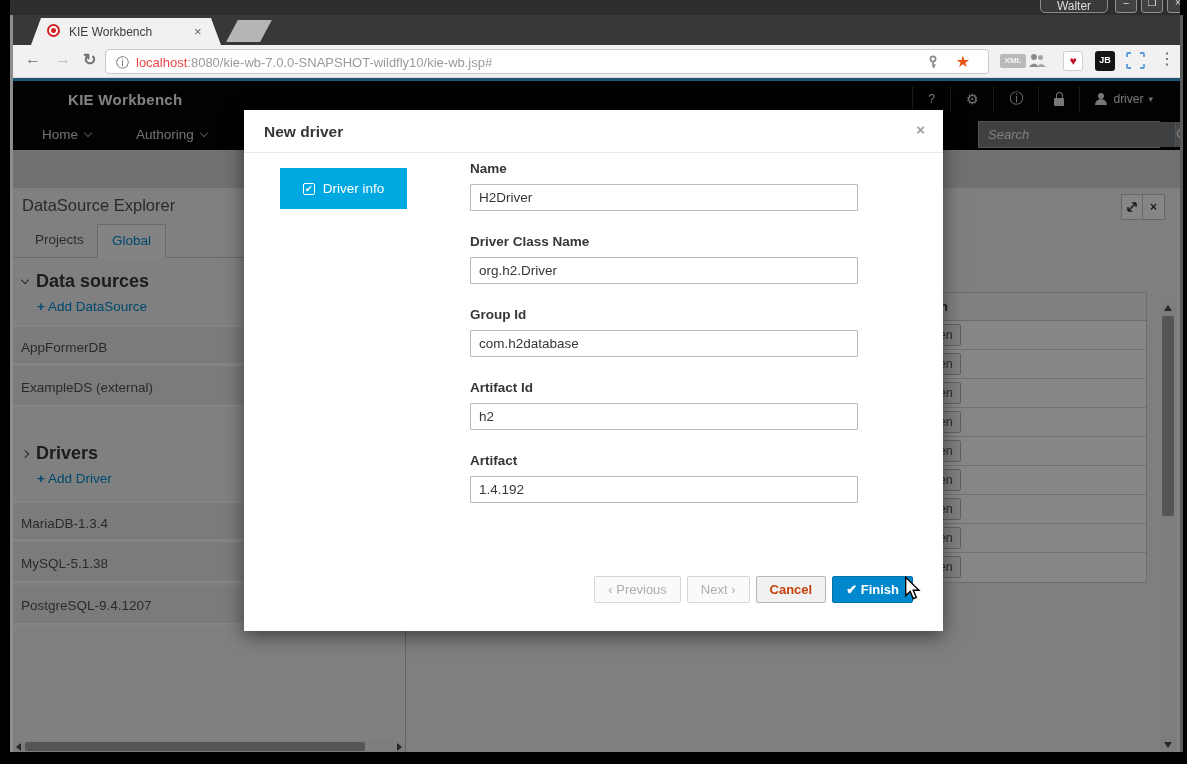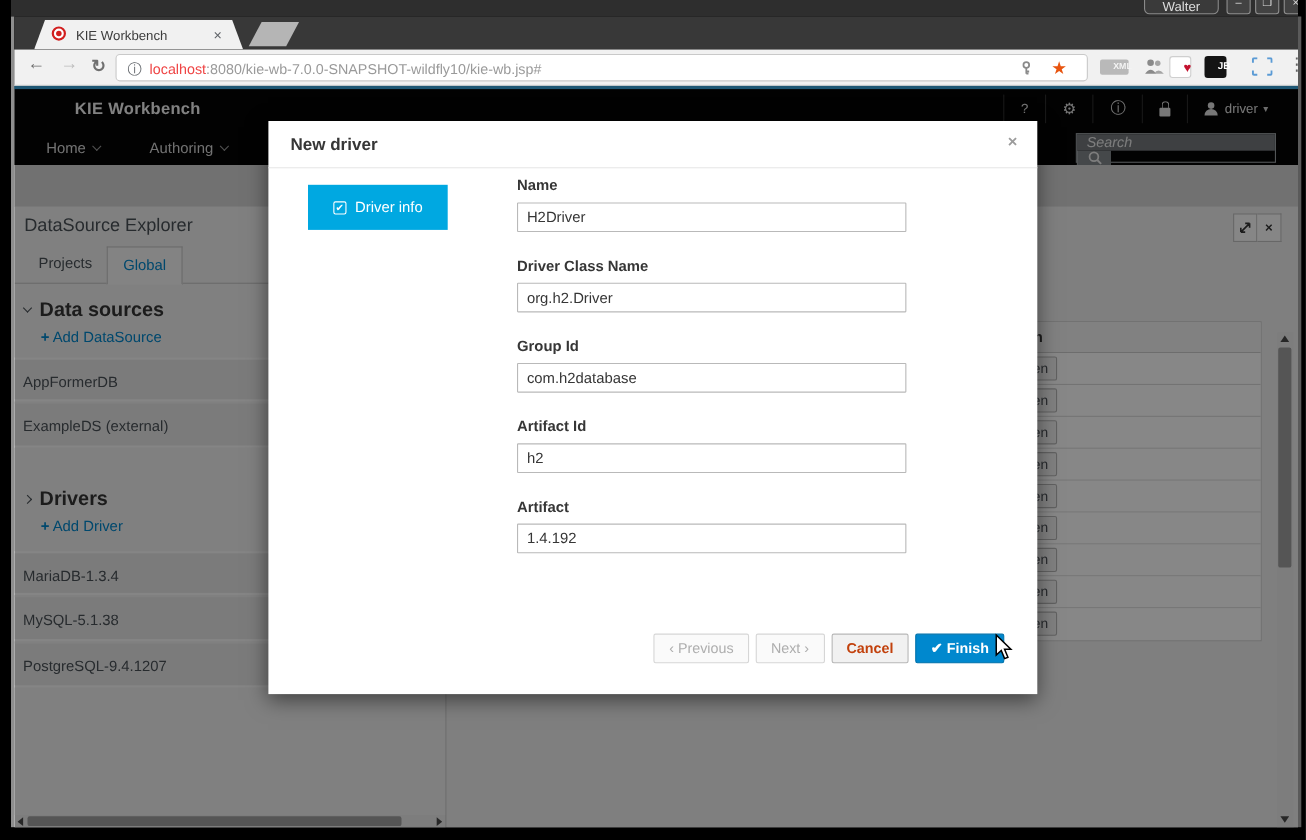--- a/index.html
+++ b/index.html
@@ -33,21 +33,21 @@
   
   .toolbar{position:absolute;left:13px;top:45px;width:1167px;height:33px;background:#f1f1f1;border-bottom:1px solid #d8d8d8;}
   .nav-glyph{position:absolute;top:5px;font-size:16px;font-weight:bold;color:#6f6f6f;}
   .urlbox{position:absolute;left:92px;top:4px;width:884px;height:25px;background:#fff;border:1px solid #c9c9c9;border-radius:4px;}
   .url-info{position:absolute;left:10px;top:4px;color:#5f6368;font-size:13px;}
   .url-text{position:absolute;left:30px;top:5px;font-size:13px;white-space:nowrap;}
   .url-host{color:#ef4444;}
   .url-rest{color:#9a9a9a;}
   .key-ic{position:absolute;right:48px;top:5px;}
   .star-ic{position:absolute;right:18px;top:2px;color:var(--star);font-size:16px;}
-  .ext{position:absolute;top:6px;padding-left:12px;}
+  .ext{position:absolute;top:6px;}
   .xml-badge{left:987px;width:26px;height:14px;background:#b9b9b9;border-radius:2px;color:#f4f4f4;
     font-size:8px;font-weight:bold;text-align:center;line-height:14px;top:9px;}
   .heart-ext{left:1050px;width:20px;height:20px;background:#fff;border:1px solid #cfcfcf;border-radius:3px;
     text-align:center;line-height:19px;color:var(--heart);font-size:12px;top:6px;}
   .jb-ext{left:1082px;width:20px;height:20px;background:#141414;border-radius:3px;color:#fff;
     font-size:9px;font-weight:bold;text-align:center;line-height:18px;top:6px;}
   .dots{left:1146px;top:4px;color:#616161;font-size:16px;}
 
   
   .viewport{position:absolute;left:13px;top:78px;width:1167px;height:674px;background:#fff;overflow:hidden;}
@@ -64,21 +64,21 @@
   .user-g::before{content:"";position:absolute;left:3px;top:0;width:6px;height:6px;border-radius:50%;background:#e0e0e0;}
   .user-g::after{content:"";position:absolute;left:0;top:6px;width:12px;height:6px;border-radius:6px 6px 0 0;background:#e0e0e0;}
   .caret{font-size:9px;color:#cfcfcf;margin-left:5px;}
   .nav-links{position:absolute;left:0;top:34px;height:38px;display:flex;align-items:center;}
   .nav-link{color:#d7d7d7;font-size:13.5px;margin-left:29px;display:flex;align-items:center;gap:7px;}
   .nav-link:nth-child(2){margin-left:45px;}
   .nav-link:nth-child(3){margin-left:75px;}
   .chev{display:inline-block;width:6px;height:6px;border-right:1.5px solid #9a9a9a;border-bottom:1.5px solid #9a9a9a;}
   .chev.down{transform:rotate(45deg);margin-top:-3px;}
   .chev.right{transform:rotate(-45deg);}
-  .search-wrap{position:absolute;left:965px;top:40px;width:182px;height:27px;border:1px solid #9ba0a4;display:flex;flex-direction:column;}
+  .search-wrap{position:absolute;left:965px;top:40px;width:182px;height:27px;border:1px solid #9ba0a4;display:flex;}
   .search-input{flex:1;background:#757a7e;border:none;outline:none;padding:0 9px;font-size:13px;font-style:italic;color:#222;}
   .search-input::placeholder{color:#eceffe;color:#ededed;font-style:italic;}
   .search-btn{width:31px;background:#83888c;border:none;border-left:1px solid #9ba0a4;display:flex;align-items:center;justify-content:center;}
 
   
   .band{position:absolute;left:0;top:72px;width:1167px;height:38px;background:#d6d6d6;}
 
   
   .sidebar{position:absolute;left:0;top:110px;width:392px;height:564px;background:#f2f2f2;}
   .panel-title{position:absolute;left:9px;top:8px;font-size:16.5px;color:#4b5258;}
@@ -121,21 +121,21 @@
   .modal{position:absolute;left:231px;top:32px;width:699px;height:521px;background:#fff;box-shadow:0 5px 18px rgba(0,0,0,.5);}
   .modal-head{position:relative;height:43px;border-bottom:1px solid #e8e8e8;}
   .modal-title{position:absolute;left:20px;top:13px;font-size:15.5px;font-weight:bold;color:#363636;}
   .modal-close{position:absolute;right:18px;top:11px;font-size:15px;color:#9c9c9c;font-weight:bold;}
   .step-btn{position:absolute;left:36px;top:58px;width:127px;height:41px;background:var(--step_active);border:none;
     color:#fff;font-size:13.5px;display:flex;align-items:center;justify-content:center;gap:8px;}
   .cbx{display:inline-block;width:12px;height:12px;border:1.5px solid #fff;border-radius:2px;font-size:9px;line-height:11px;text-align:center;color:#fff;}
   .form-col{position:absolute;left:226px;top:51px;width:418px;}
   .fgroup{margin-bottom:23px;}
   .flabel{display:block;font-size:13.5px;font-weight:bold;color:#363636;margin-bottom:8px;}
-  .finput{width:354px;height:27px;border:1px solid #b9b9b9;border-radius:1px;padding:0 8px;font-size:13.5px;color:#363636;outline:none;background:#fff;}
+  .finput{width:388px;height:27px;border:1px solid #b9b9b9;border-radius:1px;padding:0 8px;font-size:13.5px;color:#363636;outline:none;background:#fff;}
   .modal-foot{position:absolute;right:30px;top:466px;display:flex;gap:6px;}
   .mbtn{height:27px;border-radius:2px;font-size:13px;padding:0 13px;}
   .mbtn.disabled{background:#fafafa;border:1px solid #d6d6d6;color:#aeaeae;}
   .mbtn.default{background:#f1f1f1;border:1px solid #b7b7b7;color:#c2410c;font-weight:bold;}
   .mbtn.primary{background:var(--accent);border:1px solid #0072ab;color:#fff;font-weight:bold;}
   .mbtn .sm{font-size:13px;}
   .cursor{position:absolute;left:890px;top:498px;}
 </style>
 </head>
 <body>

